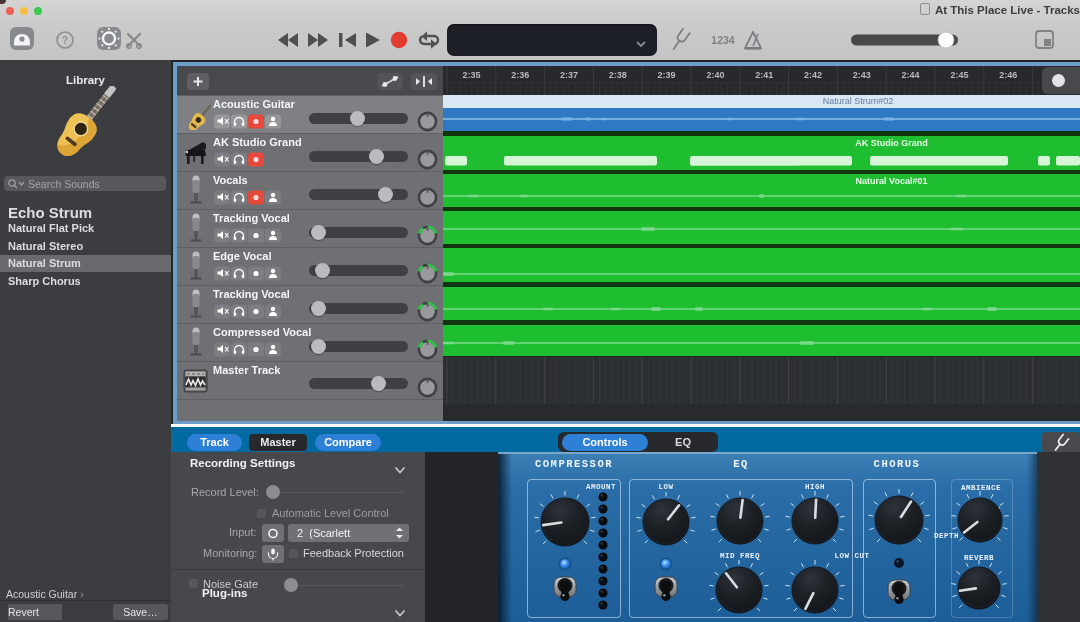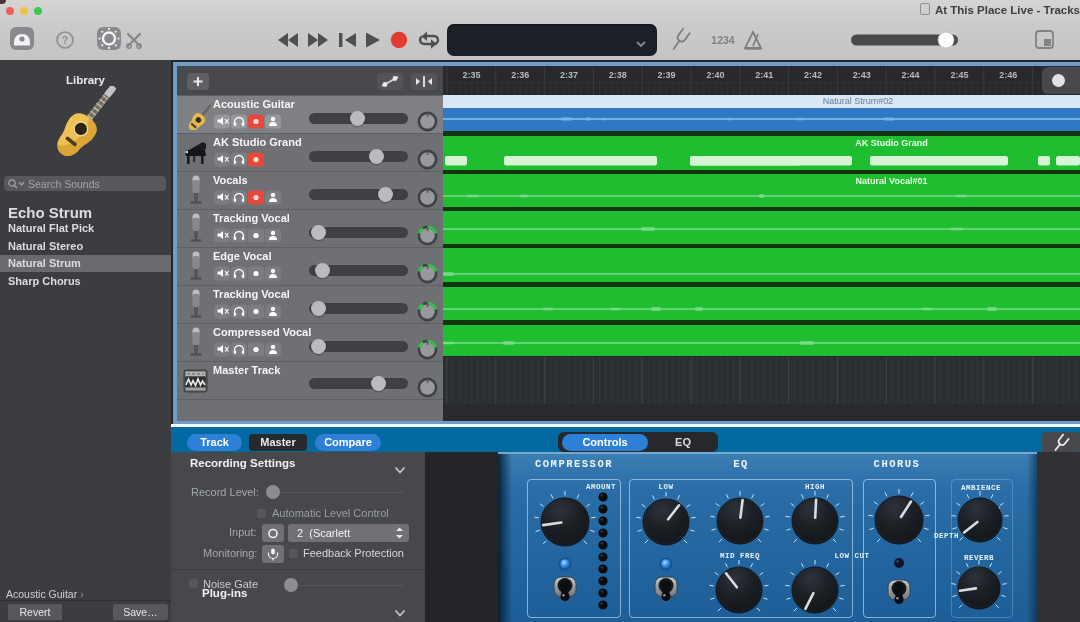--- a/index.html
+++ b/index.html
@@ -87,21 +87,21 @@
       <div class="abs" style="left:24px;top:1.5px;font-size:10.5px;color:#a2a4a6;">Search Sounds</div>
     </div>
     <div class="abs" style="left:8px;top:144px;font-size:15px;font-weight:bold;color:#dcdddf;">Echo Strum</div>
     <div class="abs" style="left:8px;top:162px;font-size:11px;font-weight:bold;color:#dcdddf;">Natural Flat Pick</div>
     <div class="abs" style="left:8px;top:180px;font-size:11px;font-weight:bold;color:#dcdddf;">Natural Stereo</div>
     <div class="abs" style="left:0;top:195px;width:171px;height:17px;background:#686a6d;"></div>
     <div class="abs" style="left:8px;top:197px;font-size:11px;font-weight:bold;color:#dcdddf;">Natural Strum</div>
     <div class="abs" style="left:8px;top:215px;font-size:11px;font-weight:bold;color:#dcdddf;">Sharp Chorus</div>
     <div class="abs" style="left:6px;top:528px;font-size:10.5px;color:#cfd0d2;">Acoustic Guitar <span style="color:#97999b;">›</span></div>
     <div class="abs" style="left:0;top:540px;width:171px;height:1px;background:#2e3033;"></div>
-    <div class="abs" style="left:8px;top:544px;width:54px;height:16px;background:#56585c;border-radius:0;text-align:center;font-size:10.5px;color:#e4e5e6;line-height:16px;">Revert</div>
+    <div class="abs" style="left:8px;top:544px;width:54px;height:16px;background:#56585c;border-radius:0;text-align:left;font-size:10.5px;color:#e4e5e6;line-height:16px;">Revert</div>
     <div class="abs" style="left:113px;top:544px;width:55px;height:16px;background:#56585c;border-radius:3px;text-align:center;font-size:10.5px;color:#e4e5e6;line-height:16px;">Save…</div>
   </div>
 <div class="abs" style="left:171px;top:60px;width:909px;height:364px;background:#232528;"></div>
 <div class="abs" style="left:173px;top:62px;width:907px;height:362px;border-left:4px solid #6d9dc9;border-top:4px solid #6d9dc9;border-bottom:3px solid #6d9dc9;box-sizing:border-box;"></div>
 <div class="abs" style="left:177px;top:66px;width:266px;height:29px;background:#47494c;"></div>
 <svg class="abs" style="left:177px;top:66px;" width="266" height="29">
     <rect x="10" y="7" width="22" height="17" rx="4" fill="#5d5f62"></rect>
     <path d="M21 11 v9 M16.5 15.5 h9" stroke="#e8e9ea" stroke-width="2"></path>
     <rect x="200" y="7" width="26" height="17" rx="4" fill="#525457"></rect>
     <line x1="205" y1="20" x2="221" y2="11" stroke="#d9dadb" stroke-width="1.6"></line>

